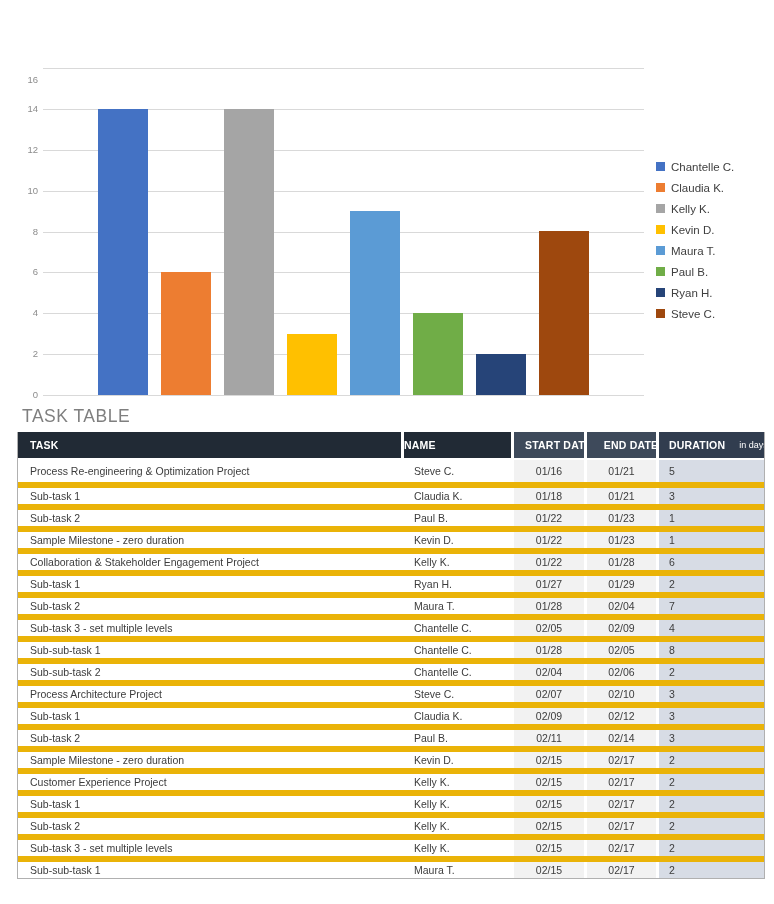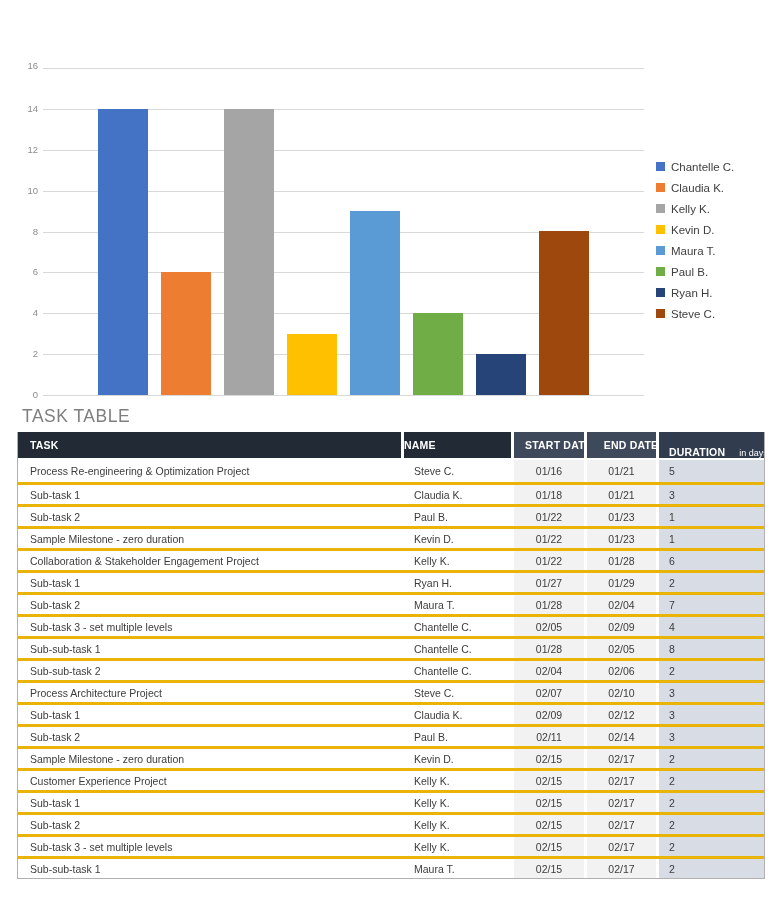--- a/index.html
+++ b/index.html
@@ -52,25 +52,25 @@
   .thead { height: 28px; border-bottom: 2px solid #ffffff; }
   .th {
     display: flex; align-items: center;
     background: #212A35; color: #ffffff;
     font-size: 10.5px; font-weight: bold; letter-spacing: 0.2px;
     border-left: 3px solid #ffffff; white-space: nowrap; overflow: hidden; padding-left: 19px;
   }
   .th:first-child { border-left: none; padding-left: 12px; }
   .th.c-name { padding-left: 0; }
   .th.c-start, .th.c-end { justify-content: center; background: #3E4A5B; }
-  .th.c-dur { padding-left: 10px; background: #313D4F; align-items: flex-end; }
+  .th.c-dur { padding-left: 10px; background: #313D4F; }
   .th .suffix { font-weight: normal; font-size: 9px; margin-left: 14px; letter-spacing: 0; }
 
   .tr { height: 22px; }
-  .tr + .tr { border-top: 3px solid #eab308; }
+  .tr + .tr { border-top: 6px solid #eab308; }
   .td {
     display: flex; align-items: center;
     font-size: 10.5px; color: #3C3C3C;
     border-left: 3px solid #ffffff;
     white-space: nowrap; overflow: hidden;
   }
   .td.c-task { border-left: none; padding-left: 12px; }
   .td.c-name { padding-left: 10px; }
   .td.c-start, .td.c-end { justify-content: center; background: #F2F2F2; text-align: center; }
   .td.c-dur { padding-left: 10px; background: #D7DCE5; }
@@ -95,21 +95,21 @@
       </div>
     <div>
         <div class="ytick" style="top: 389px;">0</div>
         <div class="ytick" style="top: 348.125px;">2</div>
         <div class="ytick" style="top: 307.25px;">4</div>
         <div class="ytick" style="top: 266.375px;">6</div>
         <div class="ytick" style="top: 225.5px;">8</div>
         <div class="ytick" style="top: 184.625px;">10</div>
         <div class="ytick" style="top: 143.75px;">12</div>
         <div class="ytick" style="top: 102.875px;">14</div>
-        <div class="ytick" style="top: 60px;">16</div>
+        <div class="ytick" style="top: 74px;">16</div>
       </div>
     <div class="bars">
         <div class="bar" style="height: 286px; background: rgb(68, 114, 196);"></div>
         <div class="bar" style="height: 123px; background: rgb(237, 125, 49);"></div>
         <div class="bar" style="height: 286px; background: rgb(165, 165, 165);"></div>
         <div class="bar" style="height: 61px; background: rgb(255, 192, 0);"></div>
         <div class="bar" style="height: 184px; background: rgb(91, 155, 213);"></div>
         <div class="bar" style="height: 82px; background: rgb(112, 173, 71);"></div>
         <div class="bar" style="height: 41px; background: rgb(38, 68, 120);"></div>
         <div class="bar" style="height: 164px; background: rgb(158, 72, 14);"></div>

